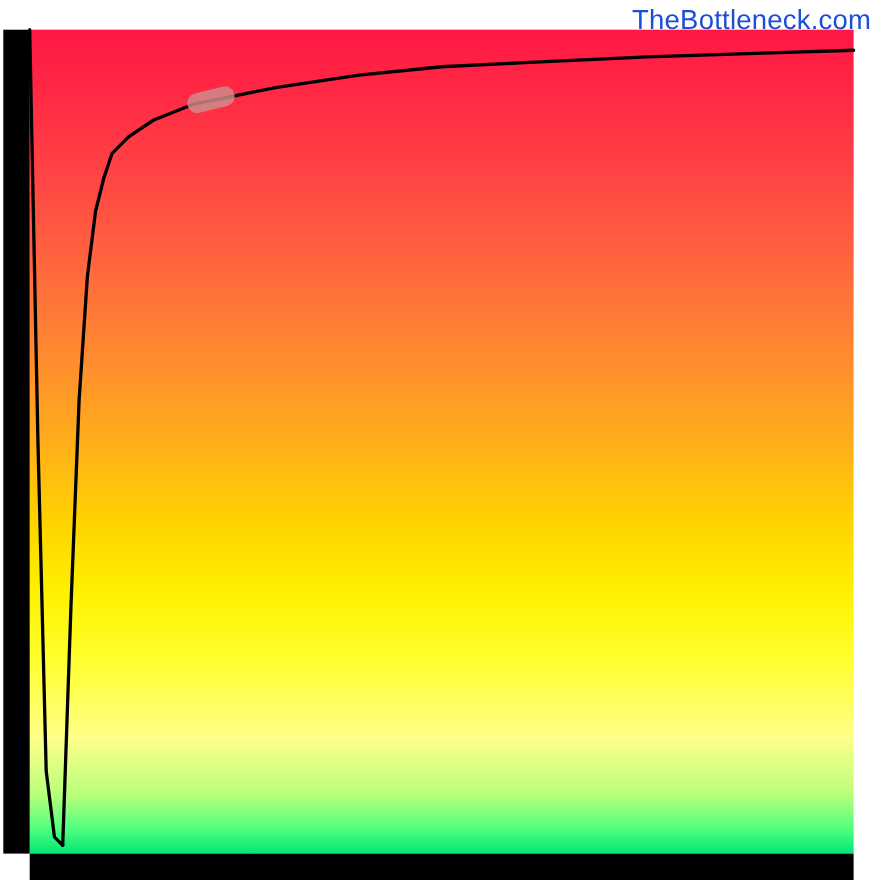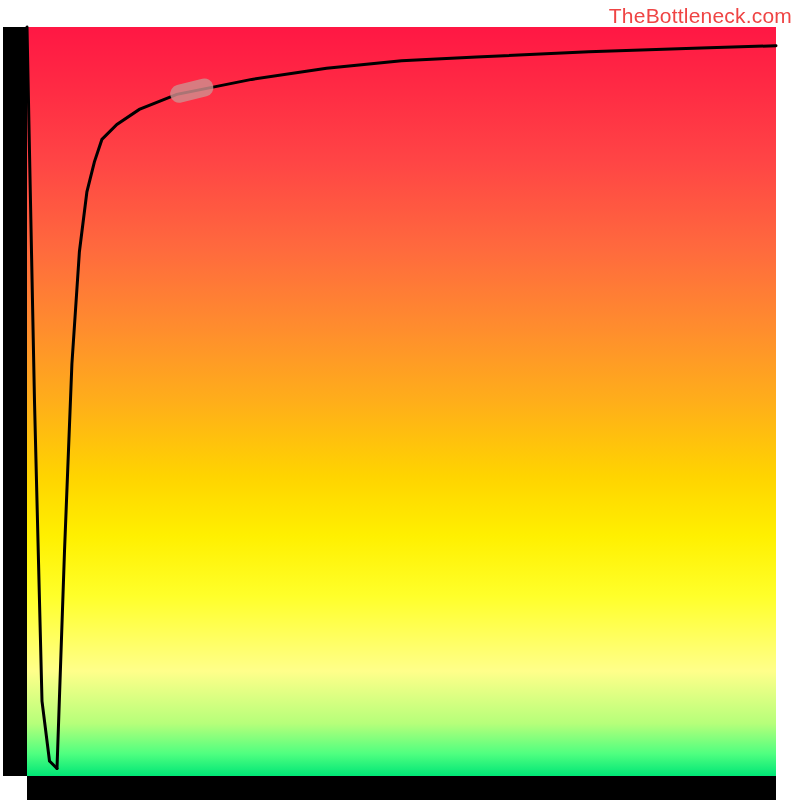--- a/index.html
+++ b/index.html
@@ -52,23 +52,23 @@
     top: 27px;
     width: 24px;
     height: 749px;
     background: #000;
   }
   .watermark {
     position: absolute;
     top: 4px;
     right: 8px;
     font-family: Arial, Helvetica, sans-serif;
-    font-size: 21px;
+    font-size: 25px;
     font-weight: 500;
-    color: #ef4444;
+    color: #1d4ed8;
     letter-spacing: 0.2px;
   }
   svg.curve-layer {
     position: absolute;
     left: 0; top: 0;
     width: 800px; height: 800px;
     pointer-events: none;
   }
   .marker-pill {
     fill: #cf8e8e;

